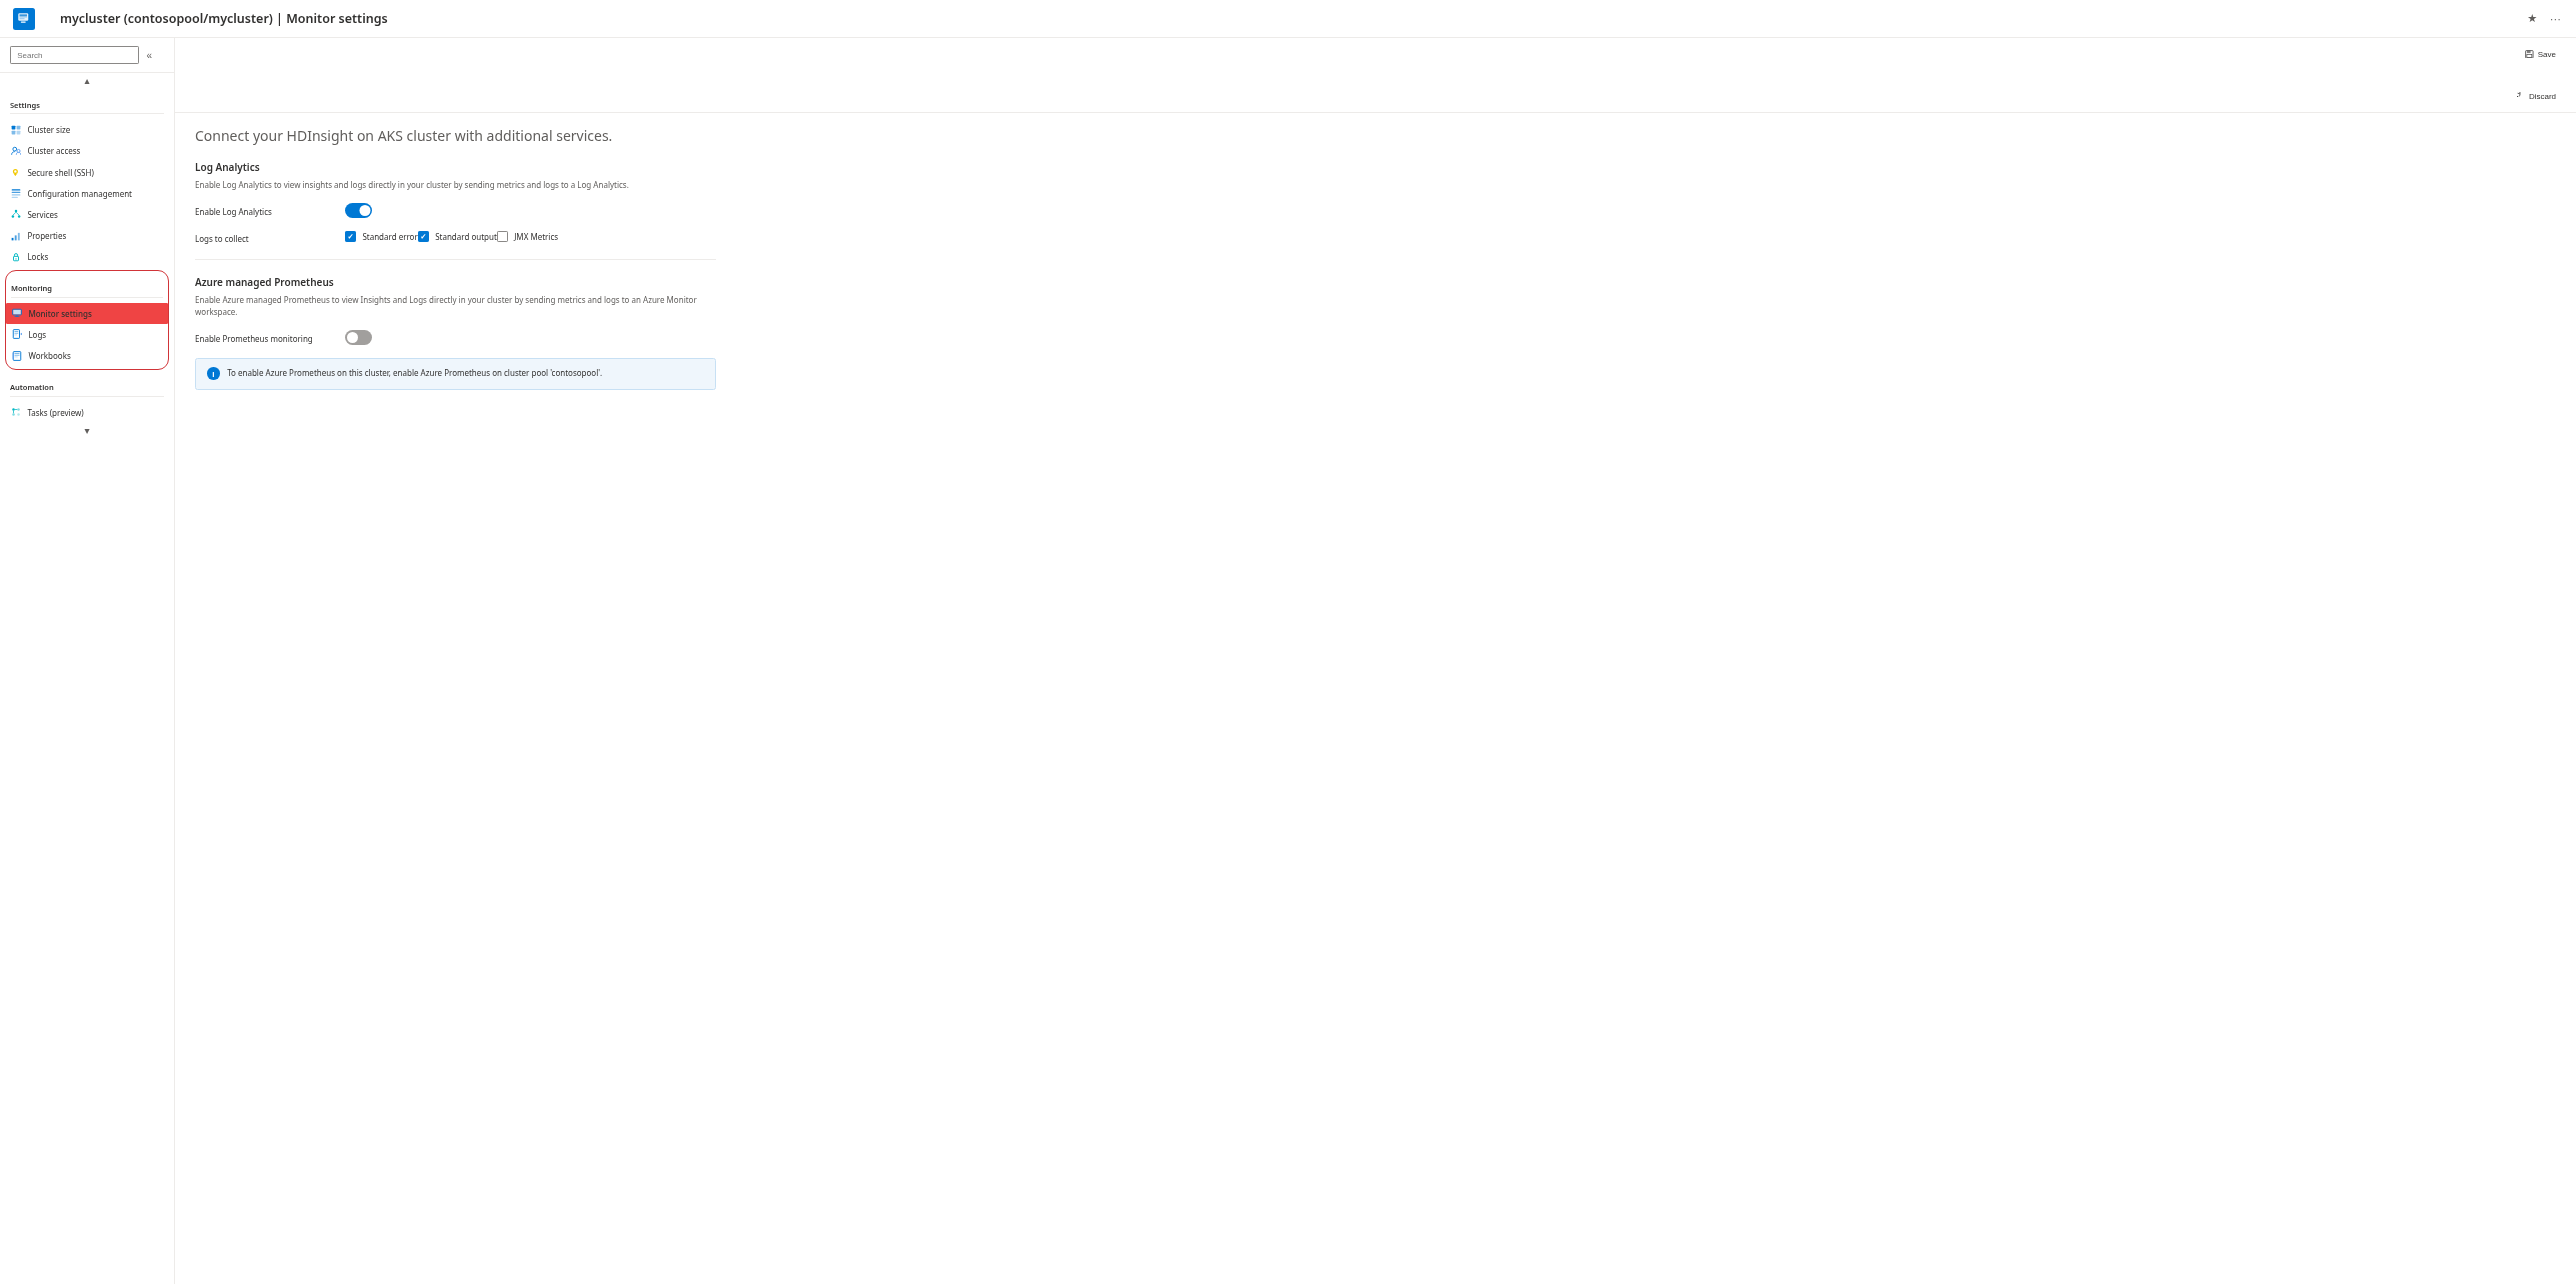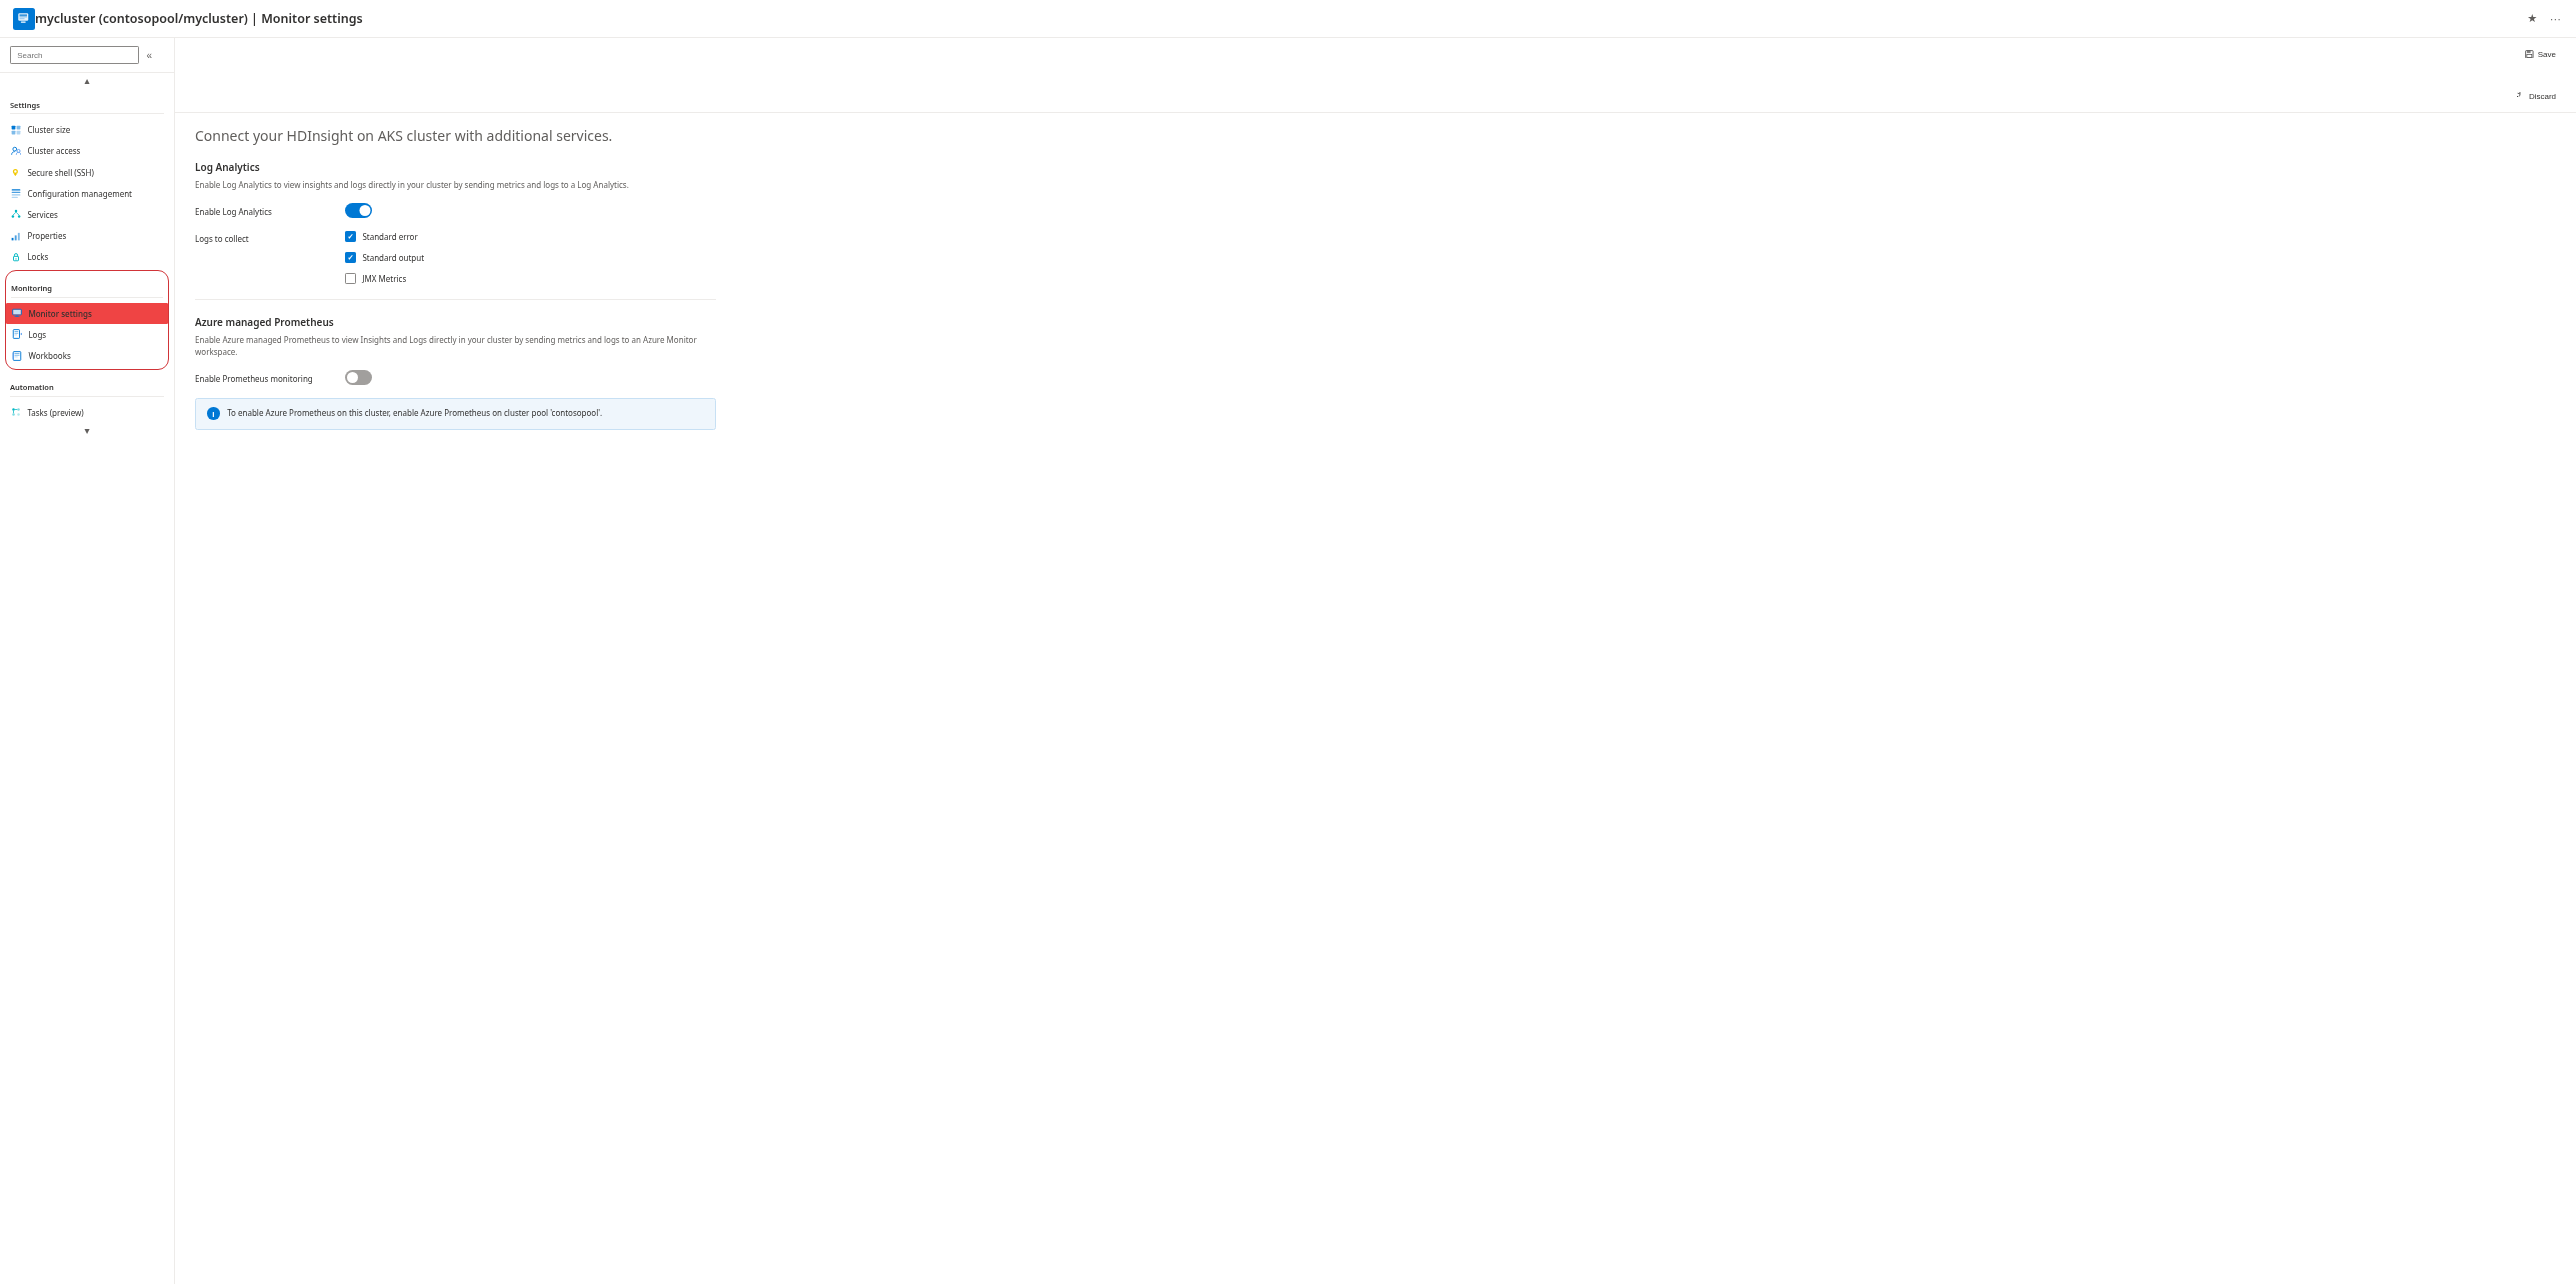--- a/index.html
+++ b/index.html
@@ -1,19 +1,19 @@
 <!DOCTYPE html>
 <html style="font-size:10px"><head>
   <meta charset="utf-8">
   <style>
     * { box-sizing: border-box; margin: 0; padding: 0; }
     body { font-family: 'Segoe UI', system-ui, sans-serif; font-size: 8.7px; color: #323130; background: #fff; display: flex; flex-direction: column; height: 100vh; overflow: hidden; }
 
     
-    .header { display: flex; align-items: center; padding: 7.5px 12.5px; border-bottom: 0.6px solid #edebe9; gap: 0; }
+    .header { display: flex; align-items: center; padding: 7.5px 12.5px; border-bottom: 0.6px solid #edebe9; gap: 25px; }
     .header-icon { width: 22.4px; height: 22.4px; background: #0078d4; border-radius: 2.5px; display: flex; align-items: center; justify-content: center; flex-shrink: 0; }
     .header-icon svg { fill: white; }
     .header-title-area { flex: 1; }
     .header-title { font-size: 12.5px; font-weight: 600; color: #323130; }
     .header-subtitle { font-size: 7.5px; color: #605e5c; }
     .header-actions { display: flex; align-items: center; gap: 7.5px; }
     .star-btn, .more-btn { background: none; border: none; cursor: pointer; color: #605e5c; font-size: 11.2px; padding: 2.5px; }
 
     
     .main { display: flex; flex: 1; overflow: hidden; }
@@ -53,21 +53,21 @@
     
     .toggle { position: relative; display: inline-block; width: 27.4px; height: 15px; }
     .toggle input { opacity: 0; width: 0; height: 0; }
     .toggle-slider { position: absolute; cursor: pointer; top: 0; left: 0; right: 0; bottom: 0; border-radius: 15px; transition: 0.2s; }
     .toggle-slider:before { position: absolute; content: ""; height: 11.2px; width: 11.2px; left: 1.9px; bottom: 1.9px; background: white; border-radius: 50%; transition: 0.2s; }
     .toggle.on .toggle-slider { background: #0078d4; }
     .toggle.on .toggle-slider:before { transform: translateX(12.5px); }
     .toggle.off .toggle-slider { background: #a19f9d; }
 
     
-    .checkbox-group { display: flex; flex-direction: column; gap: 10px; }
+    .checkbox-group { display: flex; }
     .checkbox-item { display: flex; align-items: center; gap: 6.2px; font-size: 8px; cursor: pointer; }
     .checkbox-box { width: 11.2px; height: 11.2px; border: 0.9px solid #8a8886; border-radius: 1.2px; display: flex; align-items: center; justify-content: center; flex-shrink: 0; }
     .checkbox-box.checked { background: #0078d4; border-color: #0078d4; }
     .checkbox-box.checked::after { content: '✓'; color: white; font-size: 7.5px; font-weight: 700; }
 
     .section-separator { height: 0.6px; background: #edebe9; margin: 15px 0; }
 
     
     .info-banner { background: #eff6fc; border: 0.6px solid #c7e0f4; border-radius: 2.5px; padding: 8.7px 11.2px; display: flex; align-items: flex-start; gap: 7.5px; margin-top: 12.5px; }
     .info-icon { width: 12.5px; height: 12.5px; border-radius: 50%; background: #0078d4; display: flex; align-items: center; justify-content: center; flex-shrink: 0; color: white; font-size: 7.5px; font-weight: 700; }

